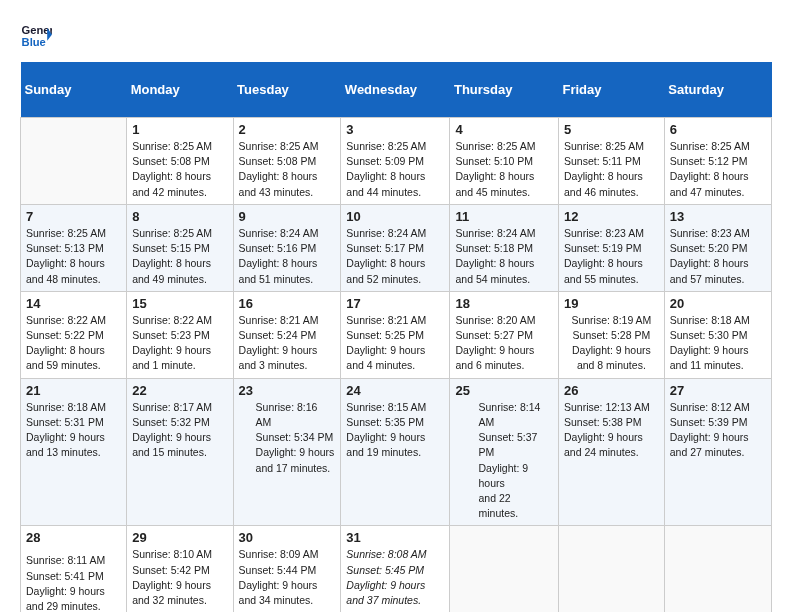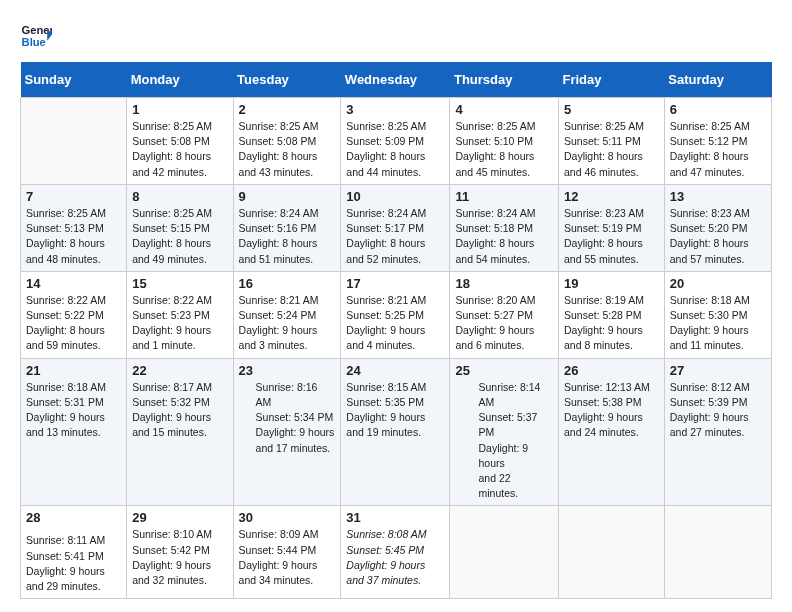--- a/index.html
+++ b/index.html
@@ -38,21 +38,21 @@
       color: #333;
     }
     table {
       width: 100%;
       border-collapse: collapse;
       font-size: 11px;
     }
     thead tr th {
       background-color: #1565c0;
       color: #fff;
-      padding: 10px 4px;
+      padding: 20px 4px;
       text-align: left;
       font-size: 13px;
       font-weight: bold;
     }
     tbody tr td {
       border: 1px solid #ccc;
       vertical-align: top;
       padding: 4px 5px;
       width: 113px;
       height: 80px;
@@ -239,21 +239,21 @@
         </td>
         <td>
           <span class="day-number">18</span>
           <div class="day-info" style="white-space: pre-line;">Sunrise: 8:20 AM
 Sunset: 5:27 PM
 Daylight: 9 hours
 and 6 minutes.</div>
         </td>
         <td>
           <span class="day-number">19</span>
-          <div class="day-info" style="white-space: pre-line;">Sunrise: 8:19 AM
+          <div class="day-info" style="white-space: pre-line; text-align: center;">Sunrise: 8:19 AM
 Sunset: 5:28 PM
 Daylight: 9 hours
 and 8 minutes.</div>
         </td>
         <td>
           <span class="day-number">20</span>
           <div class="day-info" style="white-space: pre-line;">Sunrise: 8:18 AM
 Sunset: 5:30 PM
 Daylight: 9 hours
 and 11 minutes.</div>

